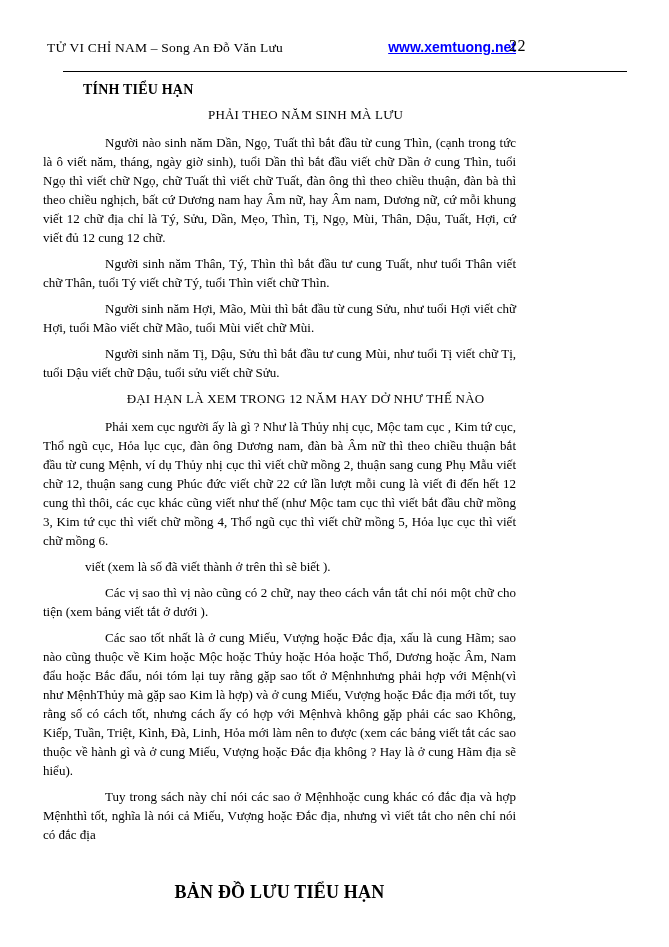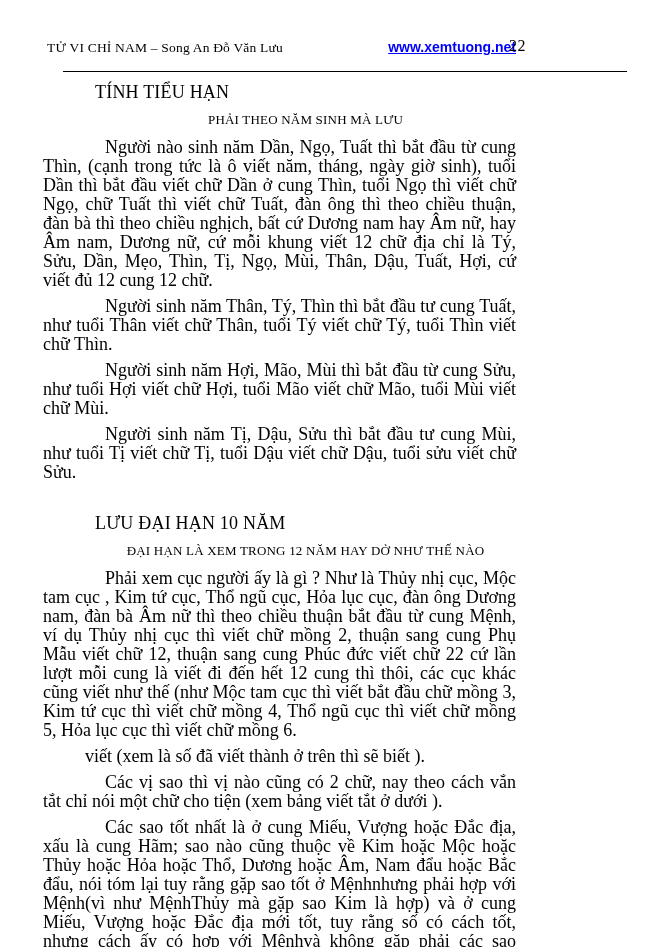--- a/index.html
+++ b/index.html
@@ -50,35 +50,35 @@
   }
   .rule {
     border: none;
     border-top: 1.6px solid #000000;
     margin: 15px 0 0 20px;
     width: 564px;
   }
   
   .content { margin-top: 6px; }
   .section-title {
-    font-size: 18px;
-    font-weight: normal;
-    margin: 10px 0 0 52px;
+    font-size: 14px;
+    font-weight: bold;
+    margin: 10px 0 0 40px;
     letter-spacing: 0.2px;
   }
   .section-title.second { margin-top: 31px; }
   .section-subtitle {
     font-size: 13px;
     font-weight: normal;
     margin: 9px 0 0 52px;
     letter-spacing: 0.2px;
     text-align: center;
   }
   .para {
-    font-size: 18px;
+    font-size: 13px;
     line-height: 19px;
     text-align: justify;
     text-indent: 62px;
     margin-top: 7px;
   }
   .para.first { margin-top: 10px; }
   .para.indent-small { text-indent: 42px; }
   .footer-title {
     font-size: 18px;
     font-weight: bold;
@@ -106,24 +106,24 @@
   <div class="content">
 
     <div class="section-title">TÍNH TIỂU HẠN</div>
     <div class="section-subtitle">PHẢI THEO NĂM SINH MÀ LƯU</div>
 
     <p class="para first"><span>Người nào sinh năm Dần, Ngọ, Tuất thì bắt đầu từ cung Thìn, (cạnh trong tức là ô viết năm, tháng, ngày giờ sinh), tuổi Dần thì bắt đầu viết chữ Dần ở cung Thìn, tuổi Ngọ thì viết chữ Ngọ, chữ Tuất thì viết chữ Tuất, đàn ông thì theo chiều thuận, đàn bà thì theo chiều nghịch, bất cứ Dương nam hay Âm nữ, hay Âm nam, Dương nữ, cứ mỗi khung viết 12 chữ địa chỉ là Tý, Sửu, Dần, Mẹo, Thìn, Tị, Ngọ, Mùi, Thân, Dậu, Tuất, Hợi, cứ viết đủ 12 cung 12 chữ.</span></p>
     <p class="para"><span>Người sinh năm Thân, Tý, Thìn thì bắt đầu tư cung Tuất, như tuổi Thân viết chữ Thân, tuổi Tý viết chữ Tý, tuổi Thìn viết chữ Thìn.</span></p>
     <p class="para"><span>Người sinh năm Hợi, Mão, Mùi thì bắt đầu từ cung Sửu, như tuổi Hợi viết chữ Hợi, tuổi Mão viết chữ Mão, tuổi Mùi viết chữ Mùi.</span></p>
     <p class="para"><span>Người sinh năm Tị, Dậu, Sửu thì bắt đầu tư cung Mùi, như tuổi Tị viết chữ Tị, tuổi Dậu viết chữ Dậu, tuổi sửu viết chữ Sửu.</span></p>
 
-    <div class="section-title second">LƯU ĐẠI HẠN 10 NĂM</div>
     <div class="section-subtitle">ĐẠI HẠN LÀ XEM TRONG 12 NĂM HAY DỞ NHƯ THẾ NÀO</div>
 
     <p class="para first"><span>Phải xem cục người ấy là gì ? Như là Thủy nhị cục, Mộc tam cục , Kim tứ cục, Thổ ngũ cục, Hỏa lục cục, đàn ông Dương nam, đàn bà Âm nữ thì theo chiều thuận bắt đầu từ cung Mệnh, ví dụ Thủy nhị cục thì viết chữ mồng 2, thuận sang cung Phụ Mẫu viết chữ 12, thuận sang cung Phúc đức viết chữ 22 cứ lần lượt mỗi cung là viết đi đến hết 12 cung thì thôi, các cục khác cũng viết như thế (như Mộc tam cục thì viết bắt đầu chữ mồng 3, Kim tứ cục thì viết chữ mồng 4, Thổ ngũ cục thì viết chữ mồng 5, Hỏa lục cục thì viết chữ mồng 6.</span></p>
     <p class="para indent-small"><span>viết (xem là số đã viết thành ở trên thì sẽ biết ).</span></p>
     <p class="para"><span>Các vị sao thì vị nào cũng có 2 chữ, nay theo cách vắn tắt chỉ nói một chữ cho tiện (xem bảng viết tắt ở dưới ).</span></p>
     <p class="para"><span>Các sao tốt nhất là ở cung Miếu, Vượng hoặc Đắc địa, xấu là cung Hãm; sao nào cũng thuộc về Kim hoặc Mộc hoặc Thủy hoặc Hỏa hoặc Thổ, Dương hoặc Âm, Nam đẩu hoặc Bắc đẩu, nói tóm lại tuy rằng gặp sao tốt ở </span><b>Mệnh</b><span>nhưng phải hợp với </span><b>Mệnh</b><span>(vì như </span><b>Mệnh</b><span>Thủy mà gặp sao Kim là hợp) và ở cung Miếu, Vượng hoặc Đắc địa mới tốt, tuy rằng số có cách tốt, nhưng cách ấy có hợp với </span><b>Mệnh</b><span>và không gặp phải các sao Không, Kiếp, Tuần, Triệt, Kình, Đà, Linh, Hỏa mới làm nên to được (xem các bảng viết tắt các sao thuộc về hành gì và ở cung Miếu, Vượng hoặc Đắc địa không ? Hay là ở cung Hãm địa sẽ hiểu).</span></p>
+    <p class="para"><span>Tuy trong sách này chỉ nói các sao ở </span><b>Mệnh</b><span>hoặc cung khác có đắc địa và hợp </span><b>Mệnh</b><span>thì tốt, nghĩa là nói cả Miếu, Vượng hoặc Đắc địa, nhưng vì viết tắt cho nên chỉ nói có đắc địa</span></p>
 
     <div class="footer-title">BẢN ĐỒ LƯU TIỂU HẠN</div>
 
   </div>
 </div>
 
 </body></html>

